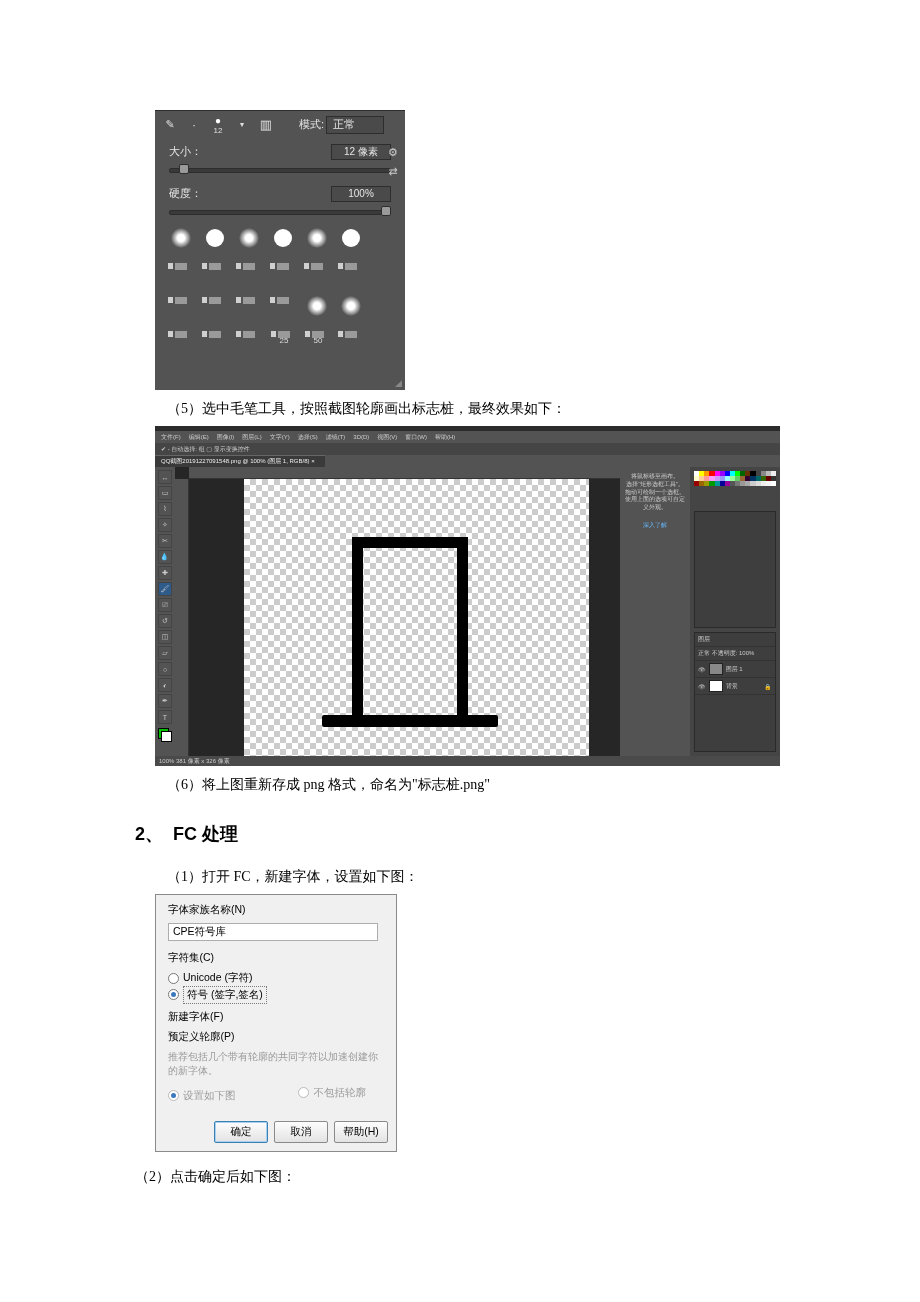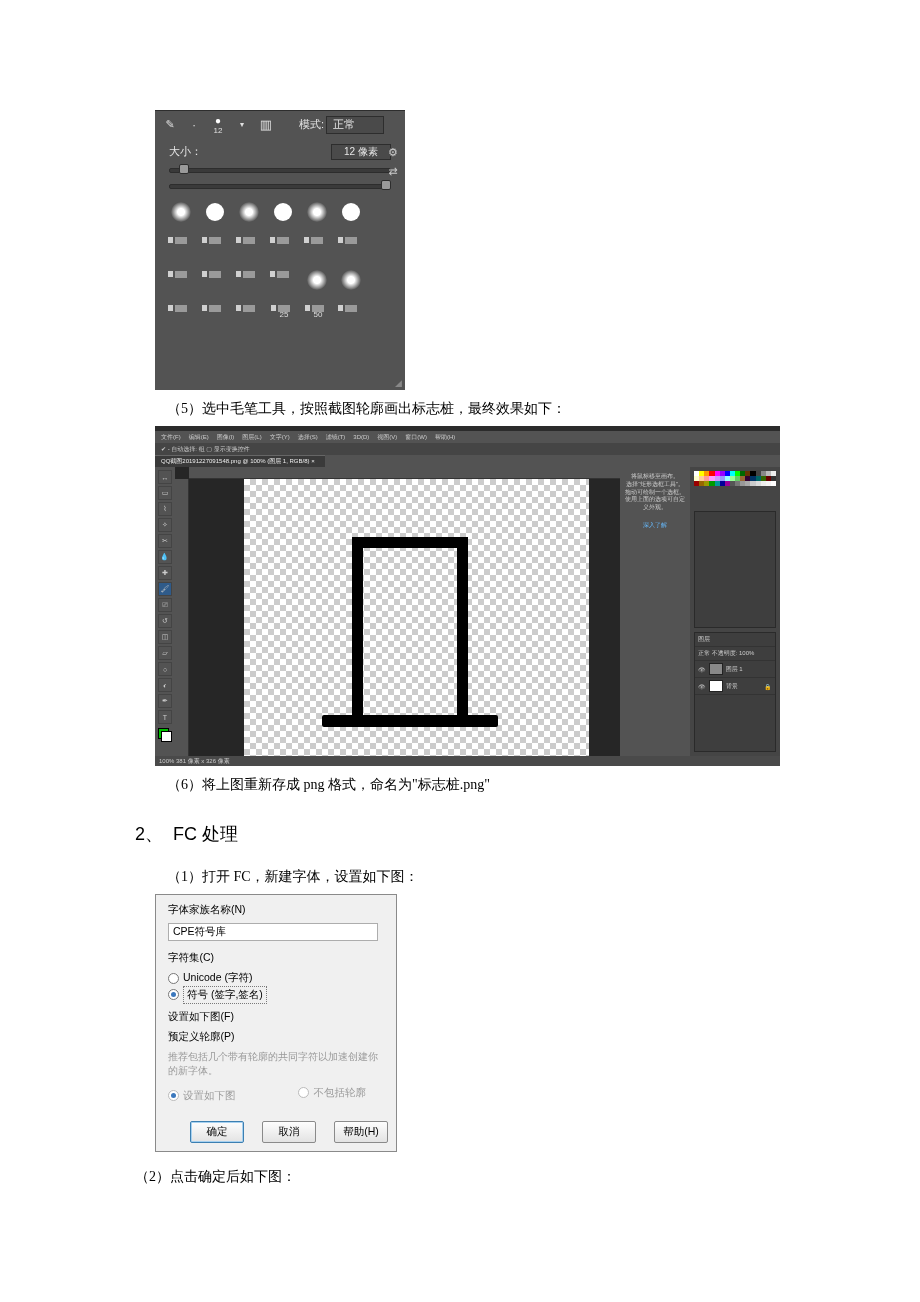--- a/index.html
+++ b/index.html
@@ -6,21 +6,21 @@
   body {
     width: 920px;
     height: 1302px;
     background: #fff;
     font-family: "Microsoft YaHei", SimSun, sans-serif;
     font-size: 14px;
     color: #000;
     padding: 110px 155px 0 155px;
   }
   .caption { font-size: 14px; margin: 10px 0 8px 12px; font-family: Liberation Serif, serif; }
-  .heading { font-size: 18px; font-weight: normal; margin: 28px 0 22px -20px; }
+  .heading { font-size: 18px; font-weight: bold; margin: 28px 0 22px -20px; }
 
   
   .ps-brush {
     width: 250px; height: 280px; background: #535353; position: relative;
     margin-left: 0;
     font-size: 11px; color: #e6e6e6;
   }
   .ps-top {
     height: 28px; background: #535353; border-top: 1px solid #2d2d2d;
     display: flex; align-items: center; padding: 0 4px; gap: 2px;
@@ -152,21 +152,21 @@
     width:11px; height:11px; border:1px solid #777; border-radius:50%; background:#fff; display:inline-flex;
     align-items:center; justify-content:center;
   }
   .fc-radio.sel::after { content:""; width:5px; height:5px; background:#3b78bd; border-radius:50%; }
   .fc-radio.dis { border-color:#bbb; }
   .fc-note { font-size:10px; color:#9a9a9a; margin:3px 0 8px 0; }
   .fc-box { border:1px dotted #7a7a7a; padding:1px 3px; display:inline-block; }
   .fc-btns { display:flex; justify-content:flex-end; gap:6px; padding:6px 8px 8px 8px; }
   .fc-btn {
     min-width:54px; height:22px; border:1px solid #8a8a8a; background:linear-gradient(#fdfdfd,#e3e3e3);
-    font-size:10.5px; display:flex; align-items:center; justify-content:center; border-radius:2px;margin-left:12px;
+    font-size:10.5px; display:flex; align-items:center; justify-content:center; border-radius:2px;
   }
   .fc-btn.def { border-color:#3c7fb1; box-shadow:0 0 0 1px #a7d1f0 inset; }
 
 </style>
 </head>
 <body>
 
 <div class="ps-brush">
   <div class="ps-top">
     <div class="ps-ico home">✎</div>
@@ -184,20 +184,24 @@
   </div>
 
   <div class="ps-row">
     <span>大小：</span>
     <div class="ps-val">12 像素</div>
   </div>
   <div class="ps-slider">
     <div class="ps-thumb" style="left:10px"></div>
   </div>
 
+  <div class="ps-row">
+    <span>硬度：</span>
+    <div class="ps-val">100%</div>
+  </div>
   <div class="ps-slider">
     <div class="ps-thumb" style="left:auto;right:0"></div>
   </div>
 
   <div class="ps-side">
     <span>⚙</span>
     <span>⇄</span>
   </div>
 
   <div class="ps-grid">
@@ -393,21 +397,21 @@
       <span class="fc-opt">
         <span class="fc-radio"></span>
         <span>Unicode (字符)</span>
       </span>
       <span class="fc-opt">
         <span class="fc-radio sel"></span>
         <span class="fc-box">符号 (签字,签名)</span>
       </span>
     </div>
 
-    <div class="fc-row" style="margin-top:6px">设置如下图(F)</div>
+    <div class="fc-row" style="margin-top:6px">新建字体(F)</div>
 
     <div class="fc-row" style="margin-top:6px">预定义轮廓(P)</div>
     <div class="fc-note">推荐包括几个带有轮廓的共同字符以加速创建你的新字体。</div>
     <div class="fc-row">
       <span class="fc-opt dis" style="margin-right:60px">
         <span class="fc-radio sel dis"></span>
         <span>设置如下图</span>
       </span>
       <span class="fc-opt dis">
         <span class="fc-radio dis"></span>

